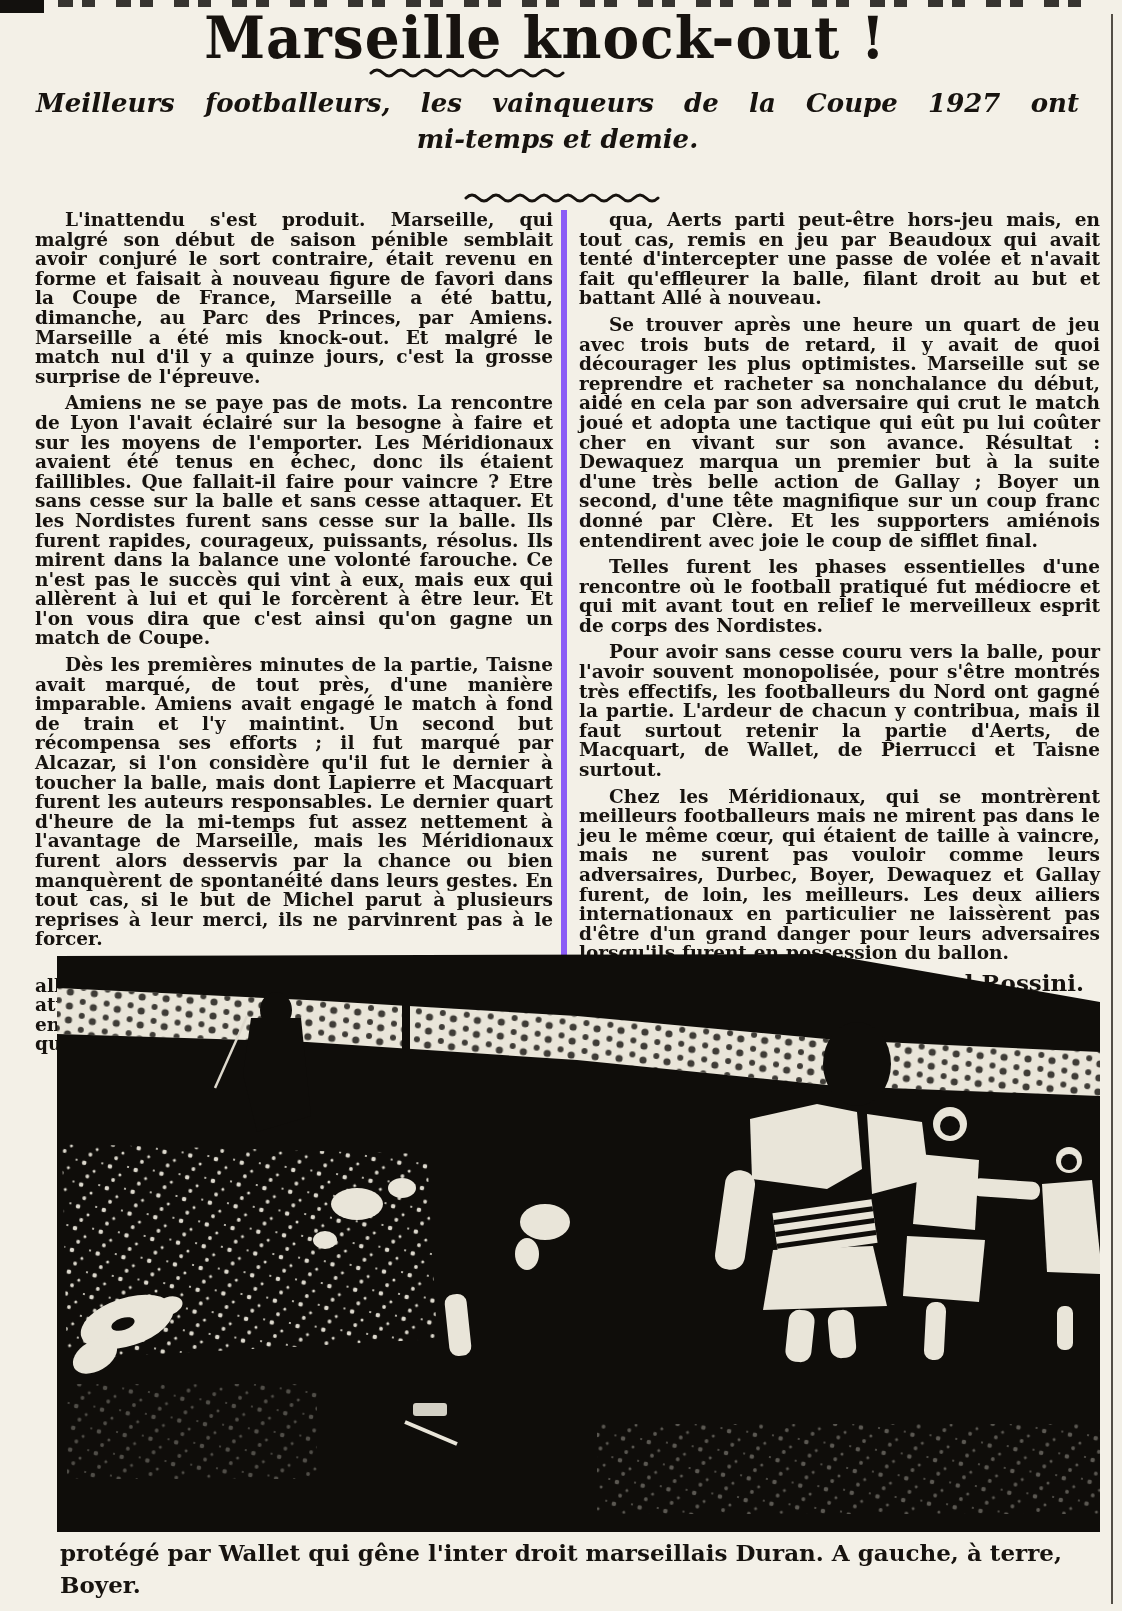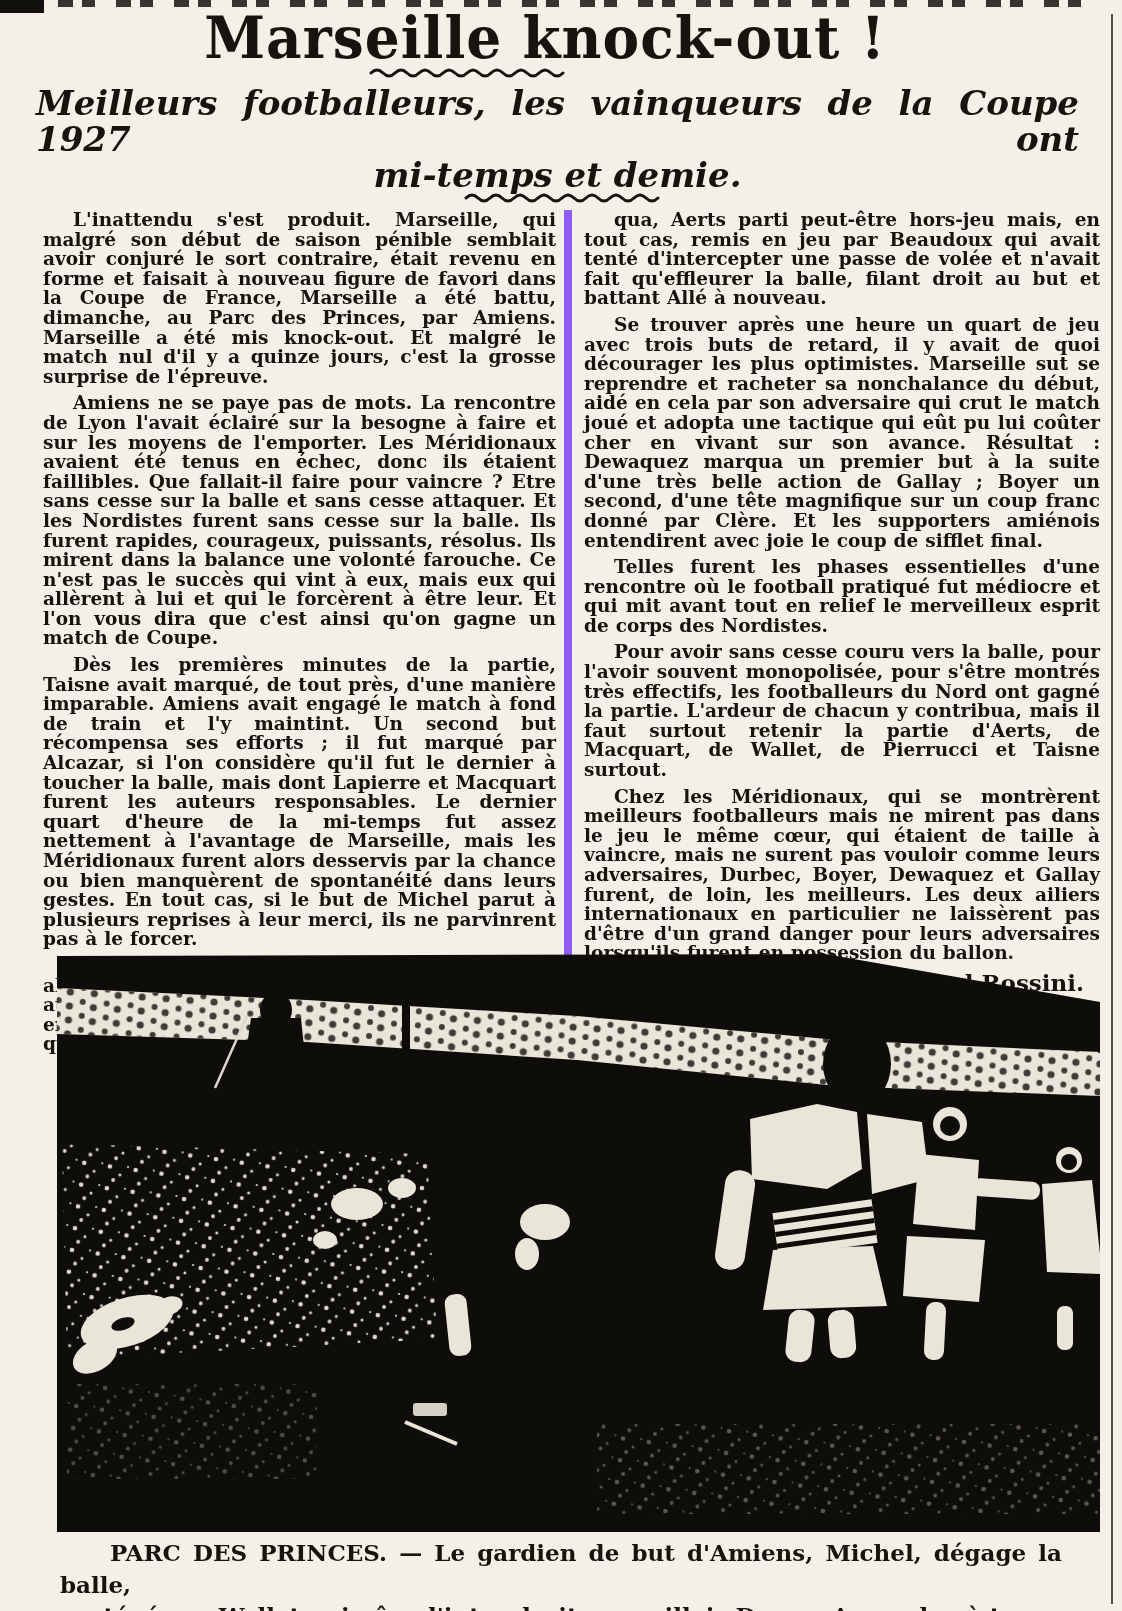--- a/index.html
+++ b/index.html
@@ -19,27 +19,27 @@
   .headline{
     position:absolute;top:4px;left:0;width:1090px;margin:0;
     text-align:center;font-size:55px;font-weight:bold;letter-spacing:1px;
     transform:scaleY(1.04);transform-origin:top;
   }
   .squiggle{position:absolute;height:14px;}
   .squiggle svg{display:block;}
   .sq1{top:64px;left:368px;}
   .sq2{top:189px;left:463px;}
   .lede{position:absolute;top:85px;left:36px;width:1043px;
-    font-weight:bold;font-style:italic;font-size:34px;line-height:36px;}
+    font-weight:bold;font-style:italic;font-size:26px;line-height:36px;}
   .lede-line{text-align:justify;text-align-last:justify;}
   .lede-line.centered{text-align:right;text-align-last:center;}
   .columns{position:absolute;top:210px;left:35px;width:1065px;display:flex;align-items:flex-start;}
-  .col{font-size:18.5px;line-height:19.6px;font-weight:bold;margin-left:8px;}
+  .col{font-size:18.5px;line-height:19.6px;font-weight:bold;}
   .col1{width:520px;}
-  .col2{width:523px;margin-left:8px;border-left:8px solid #8b5cf6;padding-left:12px;min-height:712px;}
+  .col2{width:523px;margin-left:8px;border-left:6px solid #8b5cf6;padding-left:12px;min-height:712px;}
   .body-p{margin:0 0 7px 0;text-align:justify;text-indent:30px;word-spacing:.5px;}
   .signature{text-align:right;font-size:23px;padding-right:16px;margin-top:10px;font-weight:bold;}
   .photo-wrap{position:absolute;top:954px;left:57px;width:1043px;height:578px;}
   .photo-wrap svg{display:block;width:100%;height:100%;}
   .caption{position:absolute;top:1537px;left:60px;width:1002px;
     font-size:23px;font-weight:bold;line-height:31.5px;}
   .caption-line{text-align:justify;text-align-last:justify;}
   .caption-line.indent{text-indent:50px;}
   .page-rule{position:absolute;left:1111px;top:14px;width:2px;height:1590px;background:#2a251e;opacity:.8;}
 </style>
@@ -154,15 +154,14 @@
     <rect x="1000" y="352" width="16" height="44" rx="7" fill="#e9e5d9"></rect>
 
     <ellipse cx="70" cy="368" rx="48" ry="24" fill="#e9e5d9" transform="rotate(-18 70 368)"></ellipse>
     <ellipse cx="38" cy="402" rx="24" ry="15" fill="#e9e5d9" transform="rotate(-30 38 402)"></ellipse>
     <ellipse cx="112" cy="352" rx="14" ry="9" fill="#e9e5d9" transform="rotate(-20 112 352)"></ellipse>
     <ellipse cx="66" cy="370" rx="12" ry="6" fill="#0f0d0a" transform="rotate(-18 66 370)"></ellipse>
   </svg>
 </div>
 
 <div class="caption">
-  <div class="caption-line indent">PARC DES PRINCES. — Le gardien de but d'Amiens, Michel, dégage la balle,</div>
   <div class="caption-line">protégé par Wallet qui gêne l'inter droit marseillais Duran. A gauche, à terre, Boyer.</div>
 </div>
 
 </body></html>

